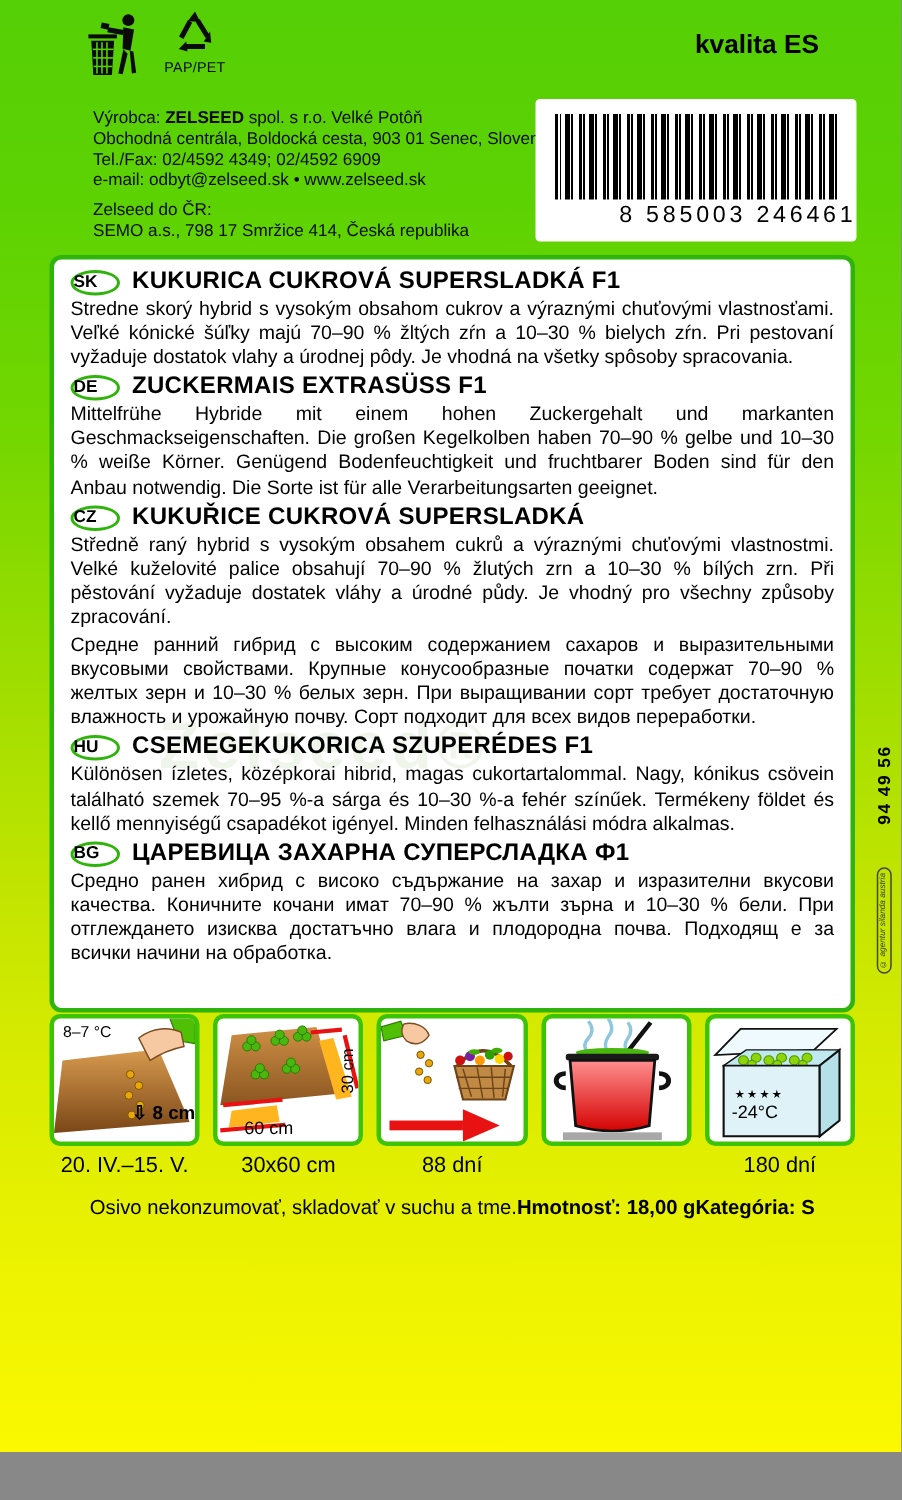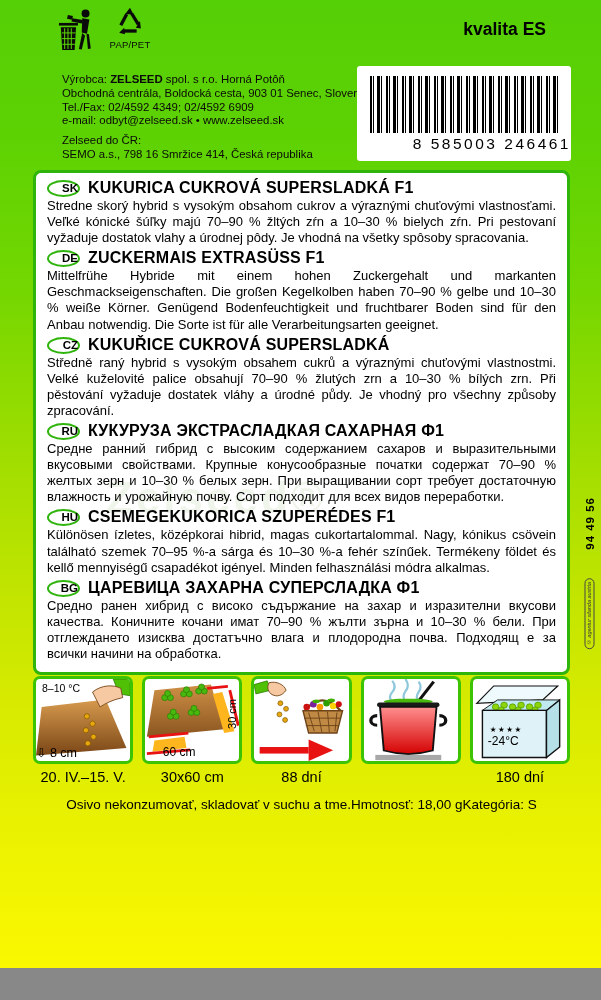--- a/index.html
+++ b/index.html
@@ -21,45 +21,45 @@
   .bars{margin:10px 13px 0;height:57px;
     background:repeating-linear-gradient(90deg,#000 0 2px,#fff 2px 3px,#000 3px 4px,#fff 4px 7px,#000 7px 10px,#fff 10px 11px,#000 11px 12px,#fff 12px 16px);}
   .barcode-num{text-align:right;font-size:15.5px;letter-spacing:2.5px;margin-top:2px;font-weight:500;}
   
   .main-box{position:absolute;left:33px;top:170px;width:537px;height:505px;box-sizing:border-box;
     background:#fff;border:3px solid #2fb40c;border-radius:8px;padding:6px 11px 0;overflow:hidden;}
   .watermark{position:absolute;left:70px;top:300px;font-size:44px;font-weight:bold;letter-spacing:3px;
     color:rgba(110,160,60,0.10);pointer-events:none;}
   .section{margin-bottom:3px;position:relative;}
   .sec-head{line-height:18px;margin-bottom:1px;white-space:nowrap;}
-  .badge{display:inline-block;width:33px;box-sizing:border-box;text-align:right;border:2px solid #2fb40c;
+  .badge{display:inline-block;width:33px;box-sizing:border-box;text-align:left;border:2px solid #2fb40c;
     border-radius:50%;font-weight:bold;font-size:11.5px;line-height:13px;margin-right:8px;vertical-align:1px;}
   .sec-title{font-size:16px;font-weight:bold;letter-spacing:.2px;}
   .sec-body{margin:0 0 3px;font-size:13px;line-height:16.1px;text-align:justify;}
   
   .side-code{position:absolute;right:5px;top:497px;writing-mode:vertical-rl;transform:rotate(180deg);
     font-size:11.5px;font-weight:bold;letter-spacing:1px;}
   .side-stamp{position:absolute;right:7px;top:578px;writing-mode:vertical-rl;transform:rotate(180deg);
     font-size:5.5px;font-style:italic;color:#333;border:1px solid #444;border-radius:7px;padding:3px 1px;line-height:1;}
   
   .picto-row{position:absolute;left:33px;top:676px;width:537px;height:88px;display:flex;gap:9px;}
   .picto-box{flex:1;position:relative;background:#fff;border:3px solid #3cc303;border-radius:7px;overflow:hidden;}
   .picto-box svg{position:absolute;left:0;top:0;width:100%;height:100%;}
   .pic-label{position:absolute;z-index:2;color:#000;}
   .lbl-temp{left:6px;top:3px;font-size:10.5px;}
-  .lbl-depth{left:0;right:0;bottom:1px;text-align:left;font-size:12.5px;}
+  .lbl-depth{left:0;right:0;bottom:12px;text-align:right;font-size:12.5px;font-weight:bold;}
   .lbl-30{right:1px;top:20px;writing-mode:vertical-rl;transform:rotate(180deg);font-size:11px;}
   .lbl-60{left:0;width:72%;bottom:2px;text-align:center;font-size:12px;}
   .lbl-stars{left:17px;top:46px;font-size:7.5px;letter-spacing:1.5px;}
   .lbl-ftemp{left:15px;top:55px;font-size:12px;}
   .caption-row{position:absolute;left:33px;top:769px;width:537px;display:flex;gap:9px;}
   .caption-row span{flex:1;text-align:center;font-size:14.5px;}
   
   .footer-row{position:absolute;left:33px;top:797px;width:537px;display:flex;justify-content:center;font-size:13.5px;}
-  .footer-row .b{font-weight:normal;}
+  .footer-row .b{font-weight:bold;}
 </style>
 </head>
 <body>
 
 <div class="packet">
 
   <svg class="trash-icon" viewBox="0 0 40 48">
     <g fill="#0a0a0a">
       <circle cx="29" cy="5.5" r="4.2"></circle>
       <path d="M25.5,10.5 L33,12 L30.5,27 L25,25.5 Z"></path>
@@ -90,26 +90,26 @@
         <polygon points="33,27 27,26 32,18"></polygon>
         <polygon points="7,32 13,26 14,34"></polygon>
         <polygon points="20,2 24,10 14,10"></polygon>
       </g>
     </svg>
     <span class="recycle-label">PAP/PET</span>
   </div>
   <span class="quality">kvalita ES</span>
 
   <div class="producer">
-    <div><span>Výrobca:</span> <b>ZELSEED</b><span> spol. s r.o. Horná Potôň</span></div>
+    <div><span>Výrobca:</span> <b>ZELSEED</b><span> spol. s r.o. Velké Potôň</span></div>
     <div>Obchodná centrála, Boldocká cesta, 903 01 Senec, Slovensko</div>
     <div>Tel./Fax: 02/4592 4349; 02/4592 6909</div>
     <div>e-mail: odbyt@zelseed.sk • www.zelseed.sk</div>
     <div class="gap">Zelseed do ČR:</div>
-    <div>SEMO a.s., 798 16 Smržice 414, Česká republika</div>
+    <div>SEMO a.s., 798 17 Smržice 414, Česká republika</div>
   </div>
 
   <div class="barcode-box">
     <div class="bars"></div>
     <div class="barcode-num">8 585003 246461</div>
   </div>
 
   <div class="main-box">
     <div class="watermark">Zelseed®</div>
 
@@ -119,21 +119,20 @@
     </div>
     <div class="section">
       <div class="sec-head"><span class="badge">DE</span><span class="sec-title">ZUCKERMAIS EXTRASÜSS F1</span></div>
       <p class="sec-body">Mittelfrühe Hybride mit einem hohen Zuckergehalt und markanten Geschmackseigenschaften. Die großen Kegelkolben haben 70–90 % gelbe und 10–30 % weiße Körner. Genügend Bodenfeuchtigkeit und fruchtbarer Boden sind für den Anbau notwendig. Die Sorte ist für alle Verarbeitungsarten geeignet.</p>
     </div>
     <div class="section">
       <div class="sec-head"><span class="badge">CZ</span><span class="sec-title">KUKUŘICE CUKROVÁ SUPERSLADKÁ</span></div>
       <p class="sec-body">Středně raný hybrid s vysokým obsahem cukrů a výraznými chuťovými vlastnostmi. Velké kuželovité palice obsahují 70–90 % žlutých zrn a 10–30 % bílých zrn. Při pěstování vyžaduje dostatek vláhy a úrodné půdy. Je vhodný pro všechny způsoby zpracování.</p>
     </div>
     <div class="section">
-      <div class="sec-head"><span class="badge">RU</span><span class="sec-title">КУКУРУЗА ЭКСТРАСЛАДКАЯ САХАРНАЯ Ф1</span></div>
       <p class="sec-body">Средне ранний гибрид с высоким содержанием сахаров и выразительными вкусовыми свойствами. Крупные конусообразные початки содержат 70–90 % желтых зерн и 10–30 % белых зерн. При выращивании сорт требует достаточную влажность и урожайную почву. Сорт подходит для всех видов переработки.</p>
     </div>
     <div class="section">
       <div class="sec-head"><span class="badge">HU</span><span class="sec-title">CSEMEGEKUKORICA SZUPERÉDES F1</span></div>
       <p class="sec-body">Különösen ízletes, középkorai hibrid, magas cukortartalommal. Nagy, kónikus csövein található szemek 70–95 %-a sárga és 10–30 %-a fehér színűek. Termékeny földet és kellő mennyiségű csapadékot igényel. Minden felhasználási módra alkalmas.</p>
     </div>
     <div class="section">
       <div class="sec-head"><span class="badge">BG</span><span class="sec-title">ЦАРЕВИЦА ЗАХАРНА СУПЕРСЛАДКА Ф1</span></div>
       <p class="sec-body">Средно ранен хибрид с високо съдържание на захар и изразителни вкусови качества. Коничните кочани имат 70–90 % жълти зърна и 10–30 % бели. При отглеждането изисква достатъчно влага и плодородна почва. Подходящ е за всички начини на обработка.</p>
     </div>
@@ -156,21 +155,21 @@
         <polygon points="82,0 100,0 100,18 88,16" fill="#4fc005" stroke="#2a7a04" stroke-width="0.8"></polygon>
         <path d="M60,14 C70,6 82,6 90,10 L92,20 C82,22 74,26 68,30 Z" fill="#f6c9a2" stroke="#7a4c20" stroke-width="1"></path>
         <g fill="#e8a70c" stroke="#7a5200" stroke-width="0.7">
           <circle cx="54" cy="40" r="2.8"></circle>
             <circle cx="60" cy="48" r="2.8"></circle>
             <circle cx="53" cy="55" r="2.8"></circle>
             <circle cx="61" cy="62" r="2.8"></circle>
             <circle cx="55" cy="69" r="2.8"></circle>
         </g>
       </svg>
-      <span class="pic-label lbl-temp">8–10 °C</span>
+      <span class="pic-label lbl-temp">8–7 °C</span>
       <span class="pic-label lbl-depth">⇩ 8 cm</span>
     </div>
 
     <div class="picto-box">
       <svg viewBox="0 0 100 88" preserveAspectRatio="none">
         <defs>
             <linearGradient id="soil2" x1="0" y1="0" x2="0" y2="1">
               <stop offset="0" stop-color="#cf9046"></stop>
               <stop offset="1" stop-color="#8a5520"></stop>
             </linearGradient>

